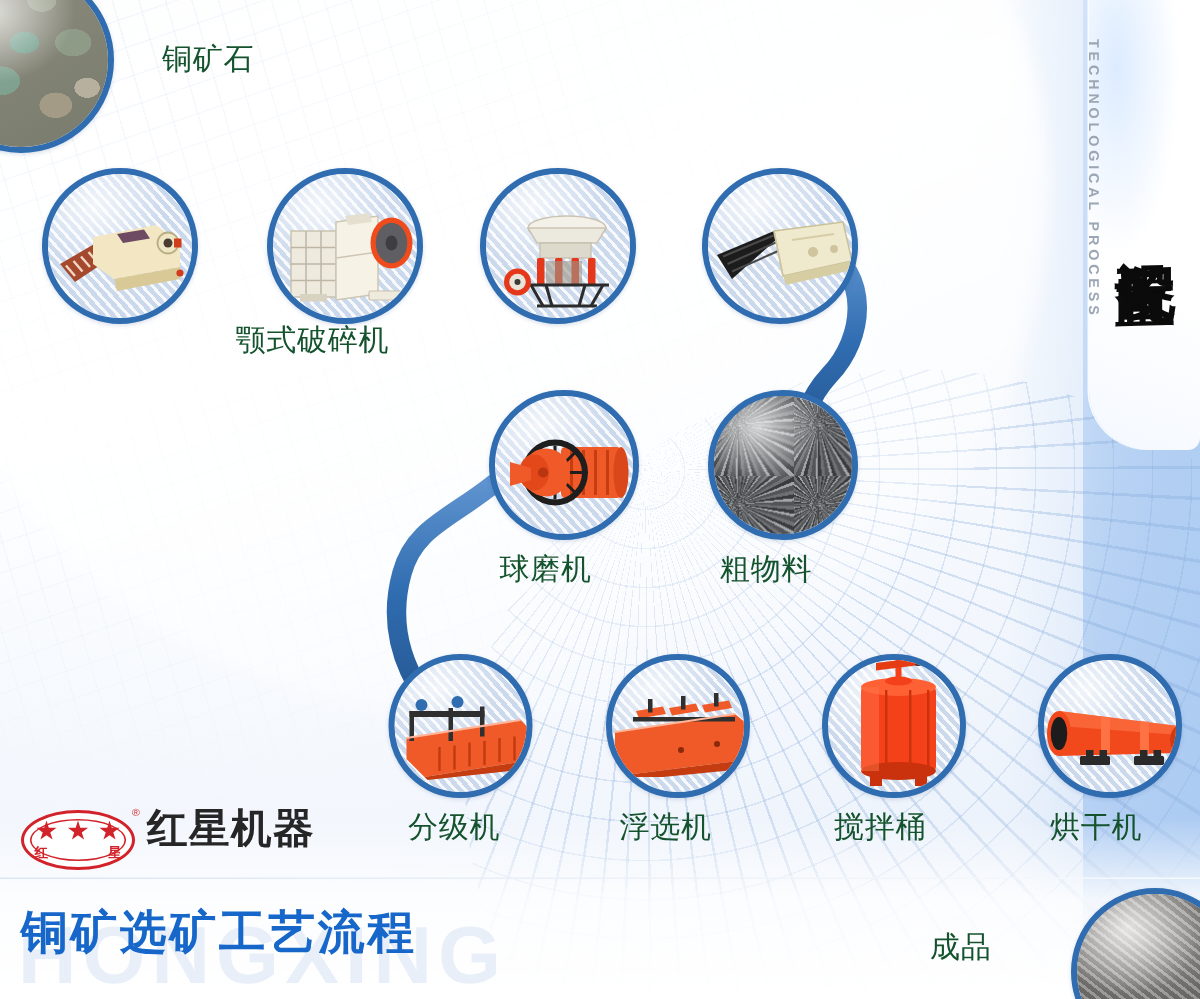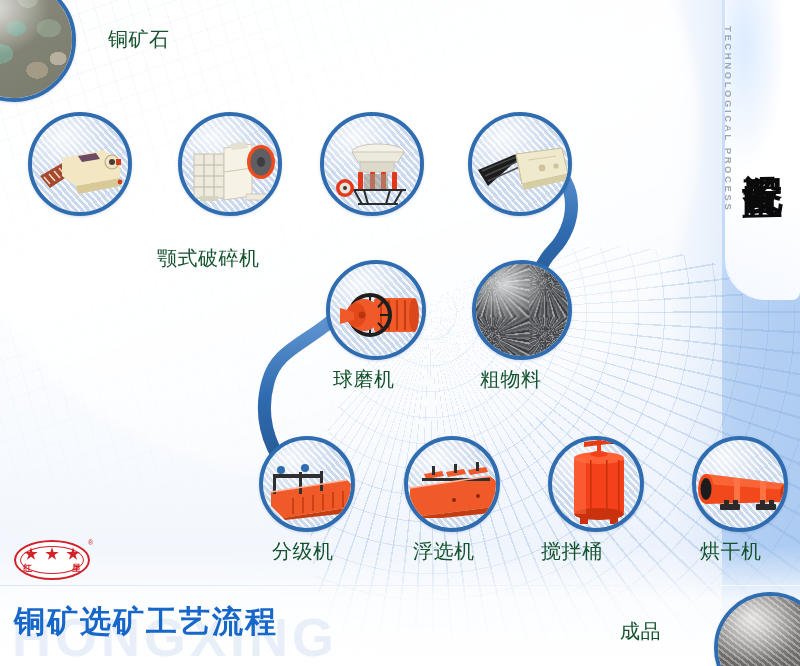--- a/index.html
+++ b/index.html
@@ -311,21 +311,21 @@
         <path d="M34 40 L62 36" stroke="#cdc6b4" stroke-width="1"></path>
         <path d="M40 12 L56 10 L58 16 L42 18 Z" fill="#e4dfcf"></path>
         <ellipse cx="71" cy="30" rx="14" ry="17" fill="#ef4b1d"></ellipse>
         <ellipse cx="71" cy="30" rx="10.5" ry="13.5" fill="#5f5f63"></ellipse>
         <ellipse cx="71" cy="30" rx="4" ry="5" fill="#3d3d42"></ellipse>
         <rect x="56" y="62" width="32" height="6" rx="1" fill="#efeade" stroke="#c9c2b0" stroke-width=".8"></rect>
         <rect x="10" y="64" width="18" height="5" fill="#d8d2c0"></rect>
       </g>
     </svg>
   </div>
-  <div class="label" style="left:157px; top:213px;margin-top:32px;">颚式破碎机</div>
+  <div class="label" style="left:157px; top:213px;">颚式破碎机</div>
 
   <div class="node" style="left:320px; top:112px; width:104px; height:104px;">
     <div class="hatch"></div>
     <div class="sheen"></div>
     <svg class="mach" style="left:10px; top:22px;" width="86" height="72" viewBox="0 0 86 72">
       <g>
         <ellipse cx="44" cy="14" rx="26" ry="8" fill="#f4f1e8" stroke="#cac4b4" stroke-width="1"></ellipse>
         <path d="M18 14 L24 24 L64 24 L70 14 Z" fill="#eceadf" stroke="#cac4b4" stroke-width="1"></path>
         <rect x="26" y="24" width="34" height="10" fill="#dedacb" stroke="#c3bdad" stroke-width=".8"></rect>
         <g fill="#e5381a">
@@ -479,21 +479,21 @@
         <ellipse cx="39" cy="22" rx="9" ry="3" fill="#f4411a"></ellipse>
         <rect x="37" y="8" width="4" height="14" fill="#f4411a"></rect>
         <path d="M24 10 L56 6 L56 11 L24 15 Z" fill="#e53c14"></path>
         <rect x="50" y="4" width="12" height="8" rx="1.5" fill="#3a3a3a"></rect>
         <rect x="52" y="6" width="4" height="4" fill="#e0c35a"></rect>
         <rect x="20" y="82" width="8" height="10" fill="#c9320d"></rect>
         <rect x="50" y="82" width="8" height="10" fill="#c9320d"></rect>
       </g>
     </svg>
   </div>
-  <div class="label" style="left:541px; top:538px;">搅拌桶</div>
+  <div class="label" style="left:556px; top:538px;">搅拌桶</div>
 
   <div class="node" style="left:692px; top:436px; width:96px; height:96px;">
     <div class="hatch"></div>
     <div class="sheen"></div>
     <svg class="mach" style="left:-6px; top:20px;" width="110" height="58" viewBox="0 0 110 58">
       <g>
         <path d="M16 14 L96 24 L96 42 L16 44 Z" fill="#f2491c"></path>
         <path d="M16 14 L96 24 L96 30 L16 24 Z" fill="#ff7c4f" opacity=".55"></path>
         <ellipse cx="16" cy="29" rx="8" ry="15" fill="#f2491c"></ellipse>
         <ellipse cx="16" cy="29" rx="5.5" ry="11" fill="#1c1c1c"></ellipse>
@@ -529,17 +529,18 @@
     <div class="logo-stars">
       <span class="star"></span>
       <span class="star"></span>
       <span class="star"></span>
     </div>
     <div class="logo-oval-cn">
       <span>红</span>
       <span>星</span>
     </div>
     <div class="logo-r">®</div>
+    <div class="logo-cn">红星机器</div>
   </div>
 
   <div class="main-title">铜矿选矿工艺流程</div>
 
 </div>
 
 </body></html>

